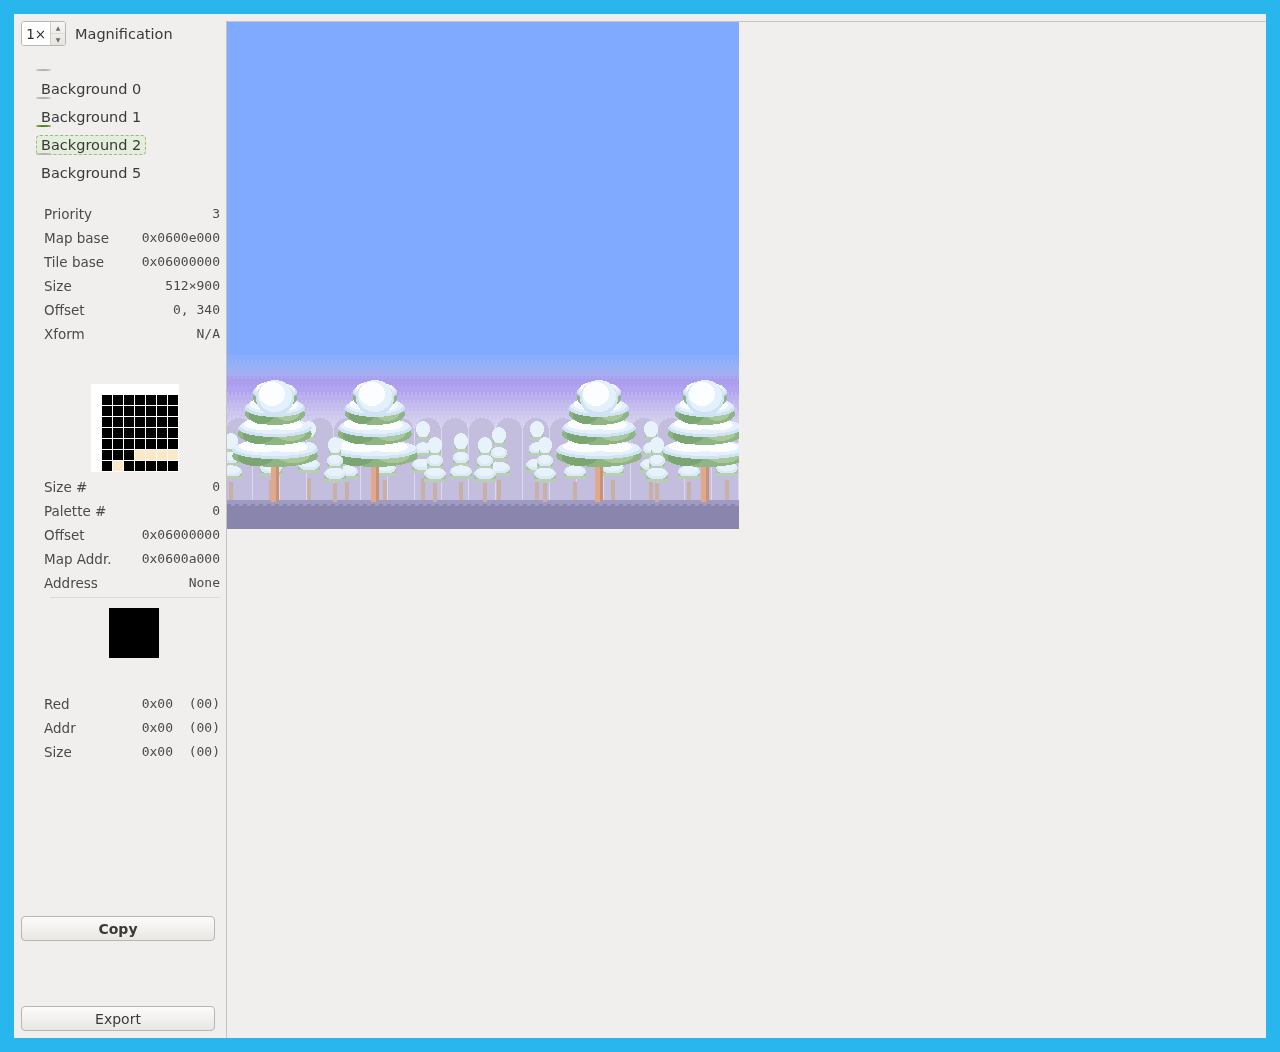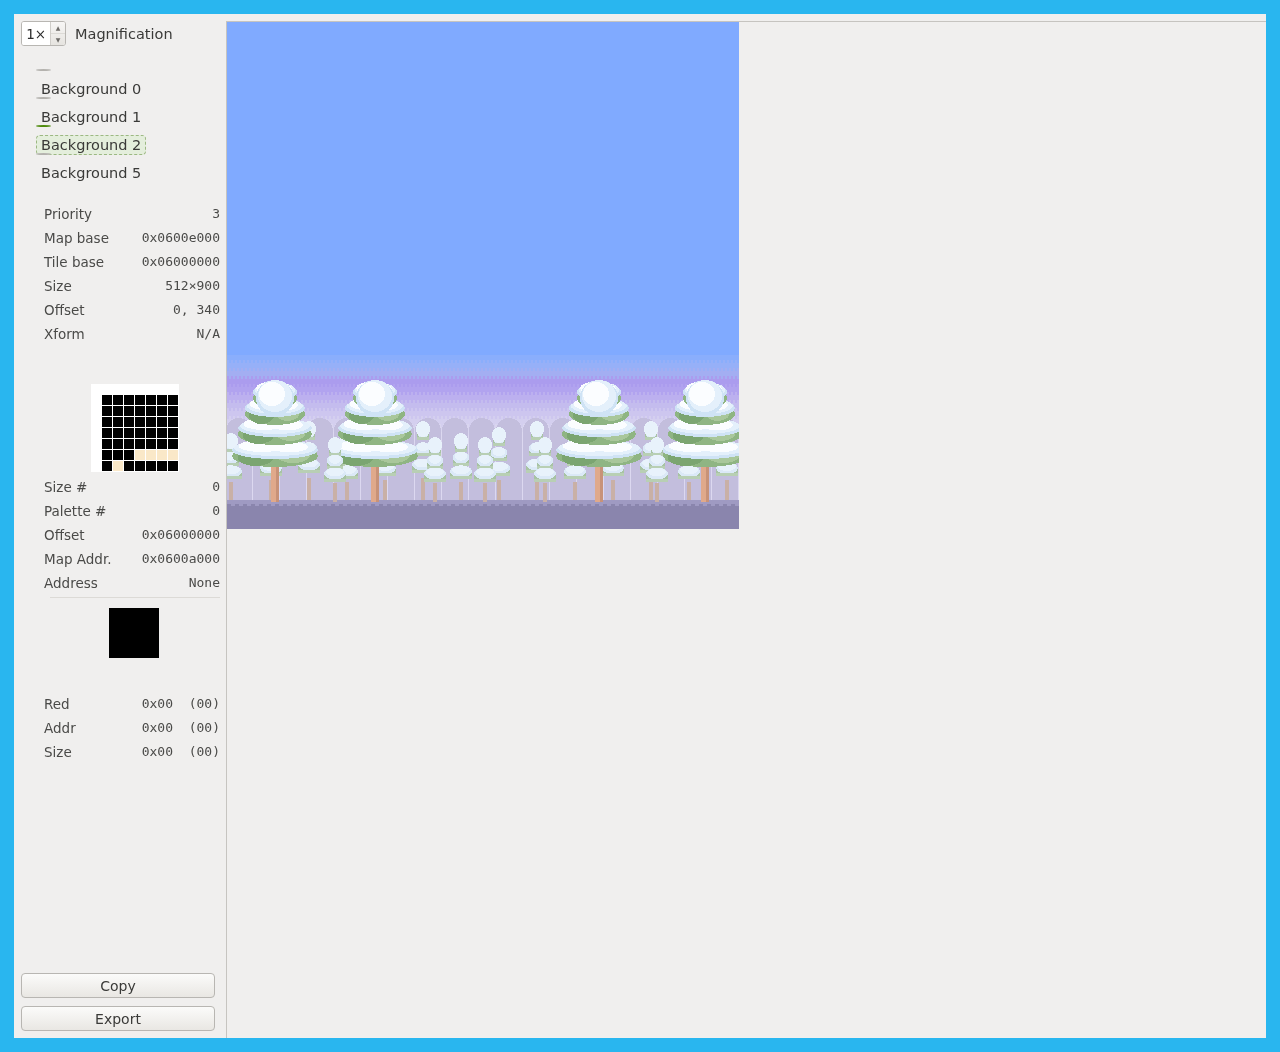--- a/index.html
+++ b/index.html
@@ -193,21 +193,21 @@
     border: 1px solid #b8b6b2;
     border-radius: 4px;
     background: linear-gradient(#fbfbfa, #e9e7e3);
     color: #3a3a38;
     font-size: 14px;
     display: flex;
     align-items: center;
     justify-content: center;
     font-family: "DejaVu Sans", "Liberation Sans", sans-serif;
   }
-  #btn-copy   { top: 959px; }
+  #btn-copy   { top: 902px; font-weight: bold; }
   #btn-export { top: 992px; }
 
   
   #viewport {
     flex: 1;
     position: relative;
     background: #f0efee;
     border: 1px solid #c6c4c0;
     border-right: none;
     border-bottom: none;

